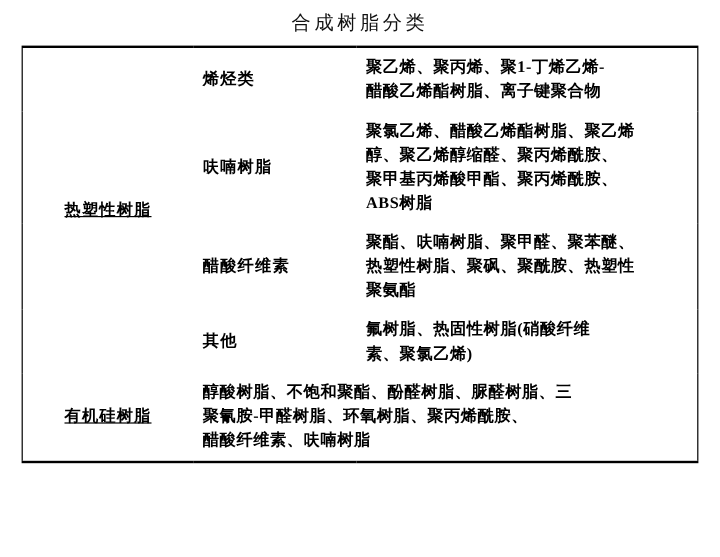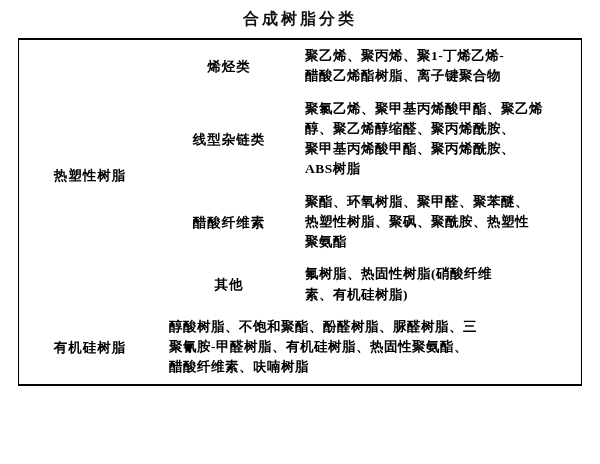--- a/index.html
+++ b/index.html
@@ -17,21 +17,21 @@
   .page {
     position: relative;
     width: 600px;
     height: 464px;
     box-sizing: border-box;
   }
   .title {
     text-align: center;
     font-size: 16px;
     letter-spacing: 3px;
-    font-weight: 700;
+    font-weight: 400;
     padding-top: 9px;
     padding-bottom: 8px;
     color: #111;
   }
   .table-wrap {
     margin: 0 18px;
   }
   table.classification {
     border-collapse: collapse;
     width: 564px;
@@ -54,21 +54,20 @@
   }
   .col-cat {
     width: 126px;
     text-align: center;
     font-weight: bold;
     letter-spacing: 1px;
     font-size: 14.5px;
   }
   .col-sub {
     width: 120px;
-    text-align: center;
     font-weight: bold;
     letter-spacing: 1px;
     font-size: 14px;
     border-left: 1.5px solid #000;
     border-right: 1.5px solid #000;
   }
   .col-items {
     font-weight: bold;
     letter-spacing: 0.5px;
     font-size: 13.5px;
@@ -78,20 +77,21 @@
     border-bottom: 1.2px solid #000;
   }
   .thickline td {
     border-bottom: 2.2px solid #000;
   }
   .nobot td {
     border-bottom: 0;
   }
   .cat-cell {
     border-right: 1.5px solid #000;
+    text-decoration: underline;
   }
   .span-items {
     font-weight: bold;
     letter-spacing: 0.5px;
     font-size: 13.5px;
     line-height: 1.55;
     border-left: 1.5px solid #000;
     margin-top: 40px;
   }
   .items-line { display: block; font-family: Liberation Serif, serif; }
@@ -113,53 +113,53 @@
             <span class="cat-label">热塑性树脂</span>
           </td>
           <td class="col-sub">烯烃类</td>
           <td class="col-items">
             <span class="items-line">聚乙烯、聚丙烯、聚1-丁烯乙烯-</span>
             <span class="items-line">醋酸乙烯酯树脂、离子键聚合物</span>
           </td>
         </tr>
 
         <tr class="rowline">
-          <td class="col-sub">线型杂链类</td>
+          <td class="col-sub">呋喃树脂</td>
           <td class="col-items">
-            <span class="items-line">聚氯乙烯、聚甲基丙烯酸甲酯、聚乙烯</span>
+            <span class="items-line">聚氯乙烯、醋酸乙烯酯树脂、聚乙烯</span>
             <span class="items-line">醇、聚乙烯醇缩醛、聚丙烯酰胺、</span>
             <span class="items-line">聚甲基丙烯酸甲酯、聚丙烯酰胺、</span>
             <span class="items-line">ABS树脂</span>
           </td>
         </tr>
 
         <tr class="rowline">
           <td class="col-sub">醋酸纤维素</td>
           <td class="col-items">
-            <span class="items-line">聚酯、环氧树脂、聚甲醛、聚苯醚、</span>
+            <span class="items-line">聚酯、呋喃树脂、聚甲醛、聚苯醚、</span>
             <span class="items-line">热塑性树脂、聚砜、聚酰胺、热塑性</span>
             <span class="items-line">聚氨酯</span>
           </td>
         </tr>
 
         <tr class="thickline">
           <td class="col-sub">其他</td>
           <td class="col-items">
             <span class="items-line">氟树脂、热固性树脂(硝酸纤维</span>
-            <span class="items-line">素、有机硅树脂)</span>
+            <span class="items-line">素、聚氯乙烯)</span>
           </td>
         </tr>
 
         <tr class="nobot">
           <td class="col-cat cat-cell">
             <span class="cat-label">有机硅树脂</span>
           </td>
           <td class="span-items" colspan="2">
             <span class="items-line">醇酸树脂、不饱和聚酯、酚醛树脂、脲醛树脂、三</span>
-            <span class="items-line">聚氰胺-甲醛树脂、有机硅树脂、热固性聚氨酯、</span>
+            <span class="items-line">聚氰胺-甲醛树脂、环氧树脂、聚丙烯酰胺、</span>
             <span class="items-line">醋酸纤维素、呋喃树脂</span>
           </td>
         </tr>
       </tbody>
     </table>
   </div>
 
 </div>
 
 </body></html>

